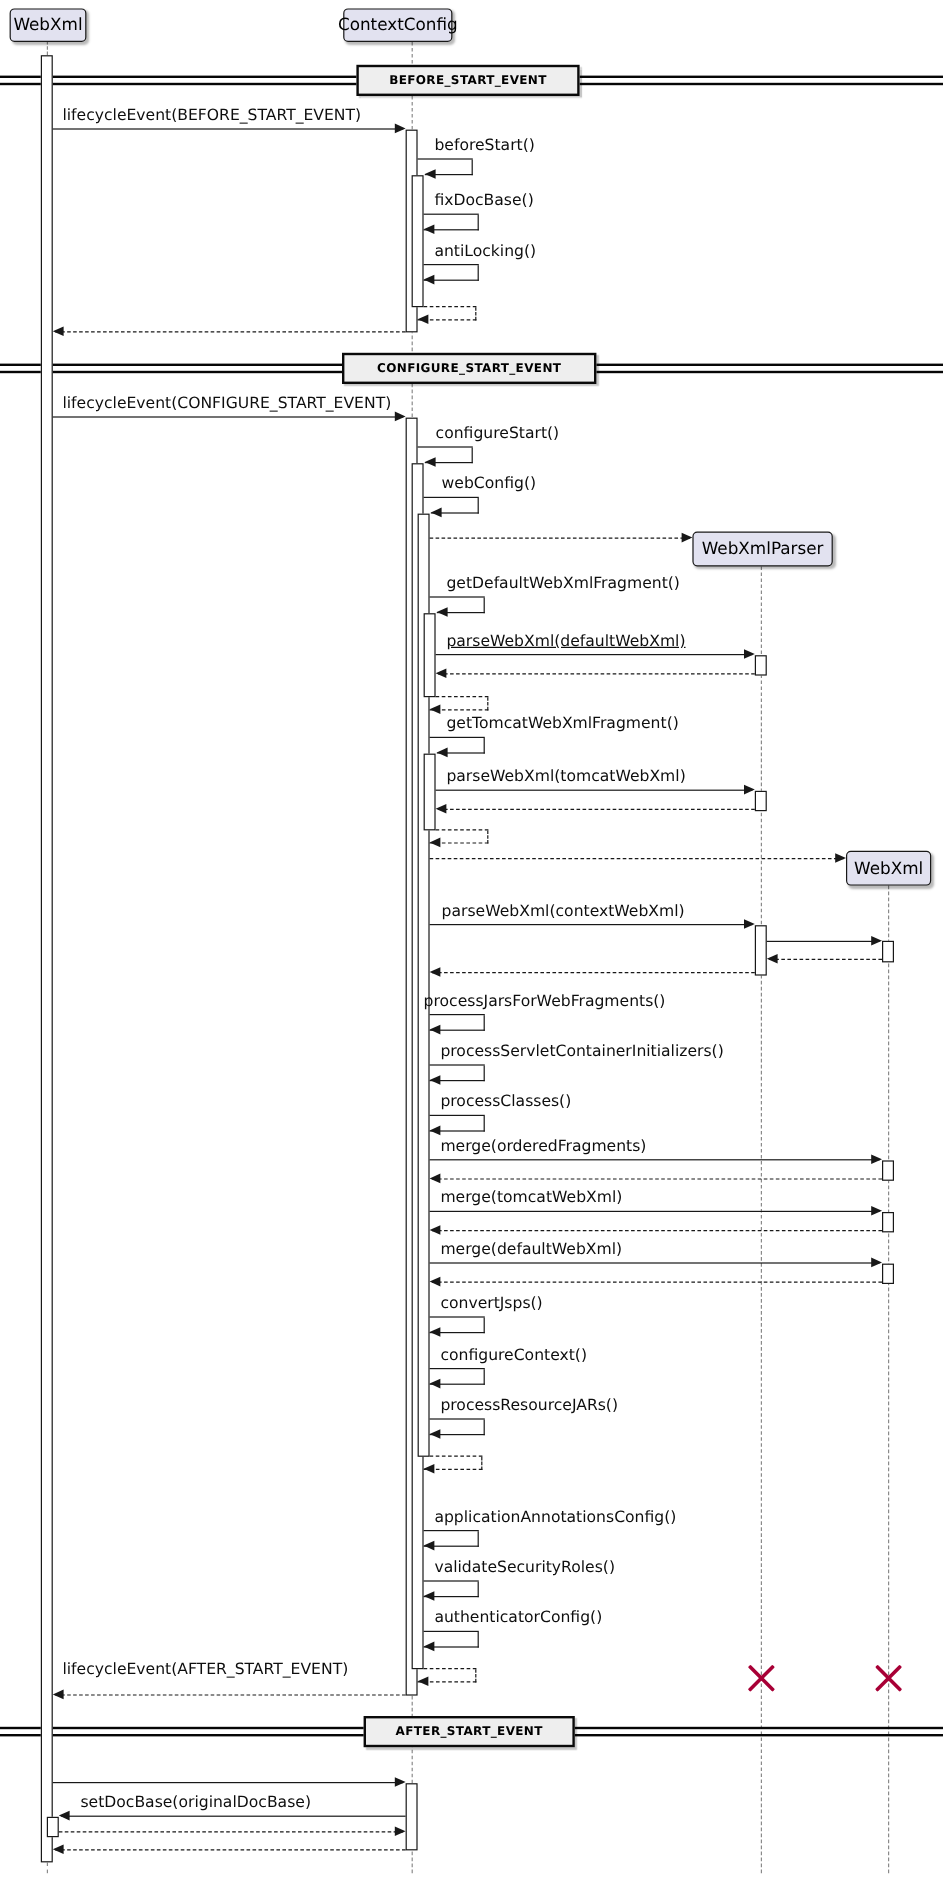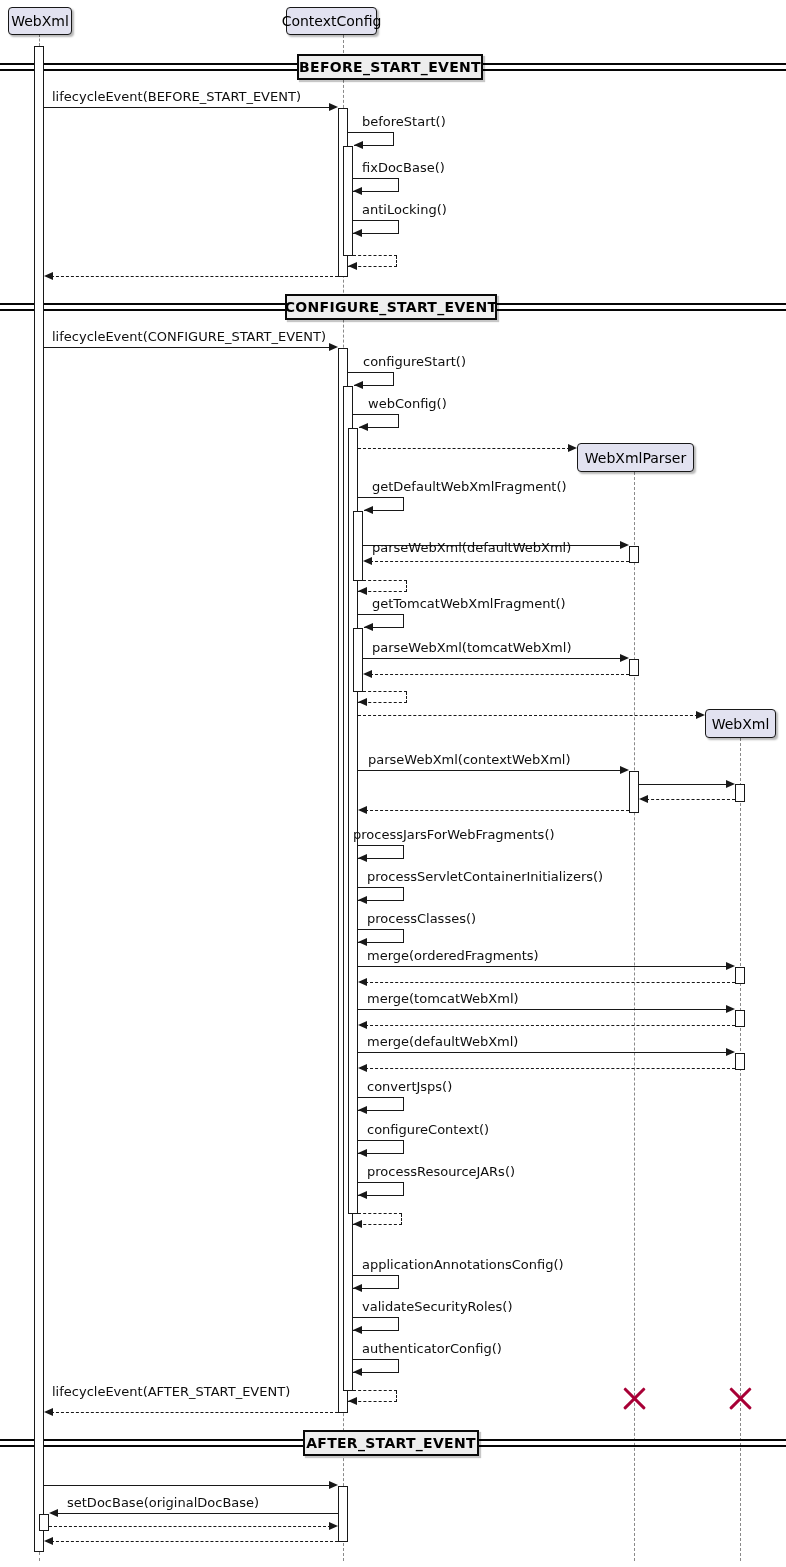--- a/index.html
+++ b/index.html
@@ -17,21 +17,21 @@
   .arrowhead.right{border-top:4.5px solid transparent;border-bottom:4.5px solid transparent;
        border-left:9.5px solid #181818;}
   .arrowhead.left{border-top:4.5px solid transparent;border-bottom:4.5px solid transparent;
        border-right:9.5px solid #181818;}
   .mlabel{position:absolute;font-size:13px;color:#0e0e0e;white-space:nowrap;z-index:5;
        height:16px;line-height:16px;}
   .pbox{position:absolute;background:#E2E2F0;border:1.5px solid #181818;border-radius:4px;
        box-shadow:2px 2px 2px rgba(0,0,0,.28);display:flex;align-items:center;justify-content:center;
        font-size:14px;color:#000;z-index:6;box-sizing:border-box;white-space:nowrap;}
   .dbox{position:absolute;background:#EEEEEE;border:2px solid #0a0a0a;display:flex;align-items:center;
-       justify-content:center;font-size:14px;font-weight:bold;letter-spacing:.3px;color:#000;
+       justify-content:center;font-size:10px;font-weight:bold;letter-spacing:.3px;color:#000;
        z-index:6;box-sizing:border-box;box-shadow:2px 2px 1px rgba(0,0,0,.22);white-space:nowrap;}
   .destroy-arm{position:absolute;height:3.2px;border-radius:1px;z-index:7;}
 </style>
 </head>
 <body>
 
 <div id="canvas">
     <div class="lifeline" style="left: 39px; top: 34px; height: 12px;"></div>
     <div class="lifeline" style="left: 39px; top: 1552px; height: 9px;"></div>
     <div class="lifeline" style="left: 343px; top: 35px; height: 1526px;"></div>
@@ -102,21 +102,21 @@
     <div class="mlabel" style="left: 368px; top: 396px;">webConfig()</div>
     <div class="mline dashed" style="left: 358px; top: 448px; width: 217px;"></div>
     <div class="arrowhead right" style="top: 444px; left: 567.5px;"></div>
     <div class="mline" style="left: 358px; top: 497px; width: 46px;"></div>
     <div class="vseg" style="left: 403px; top: 498px; height: 13px;"></div>
     <div class="mline" style="left: 364px; top: 510px; width: 40px;"></div>
     <div class="arrowhead left" style="top: 506px; left: 364px;"></div>
     <div class="mlabel" style="left: 372px; top: 479px;">getDefaultWebXmlFragment()</div>
     <div class="mline" style="left: 363px; top: 545px; width: 264px;"></div>
     <div class="arrowhead right" style="top: 541px; left: 619.5px;"></div>
-    <div class="mlabel" style="left: 372px; top: 540px;">parseWebXml(defaultWebXml)</div>
+    <div class="mlabel" style="left: 372px; top: 527px; text-decoration: underline;">parseWebXml(defaultWebXml)</div>
     <div class="mline dashed" style="left: 365px; top: 561px; width: 264px;"></div>
     <div class="arrowhead left" style="top: 557px; left: 363px;"></div>
     <div class="mline dashed" style="left: 363px; top: 580px; width: 44px;"></div>
     <div class="vseg dashed" style="left: 406px; top: 581px; height: 11px;"></div>
     <div class="mline dashed" style="left: 358px; top: 591px; width: 49px;"></div>
     <div class="arrowhead left" style="top: 587px; left: 358px;"></div>
     <div class="mline" style="left: 358px; top: 614px; width: 46px;"></div>
     <div class="vseg" style="left: 403px; top: 615px; height: 13px;"></div>
     <div class="mline" style="left: 364px; top: 627px; width: 40px;"></div>
     <div class="arrowhead left" style="top: 623px; left: 364px;"></div>

